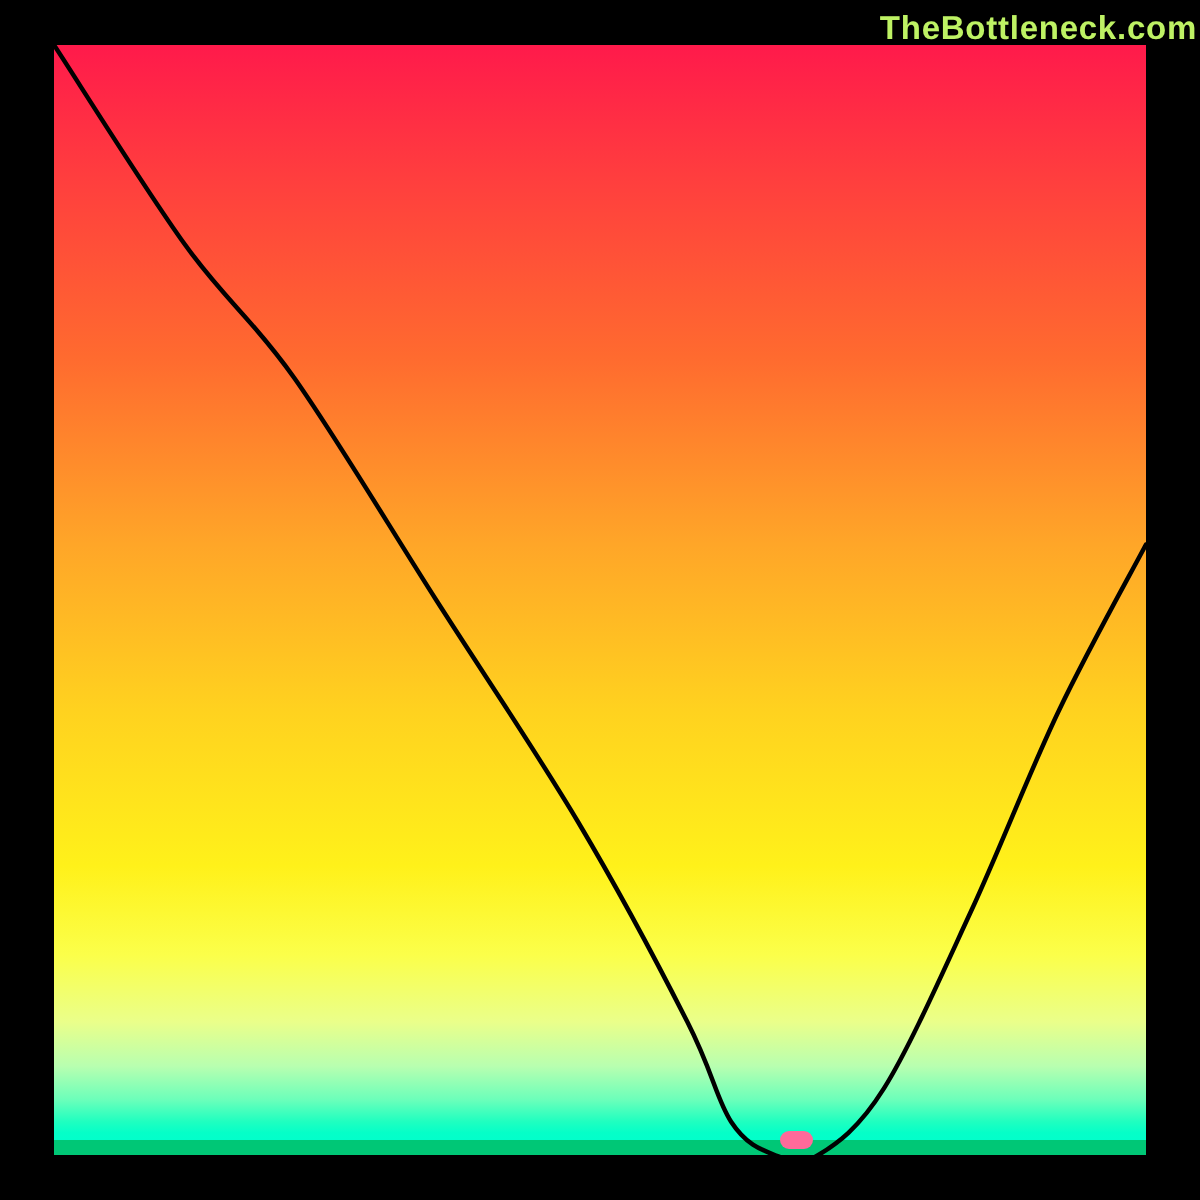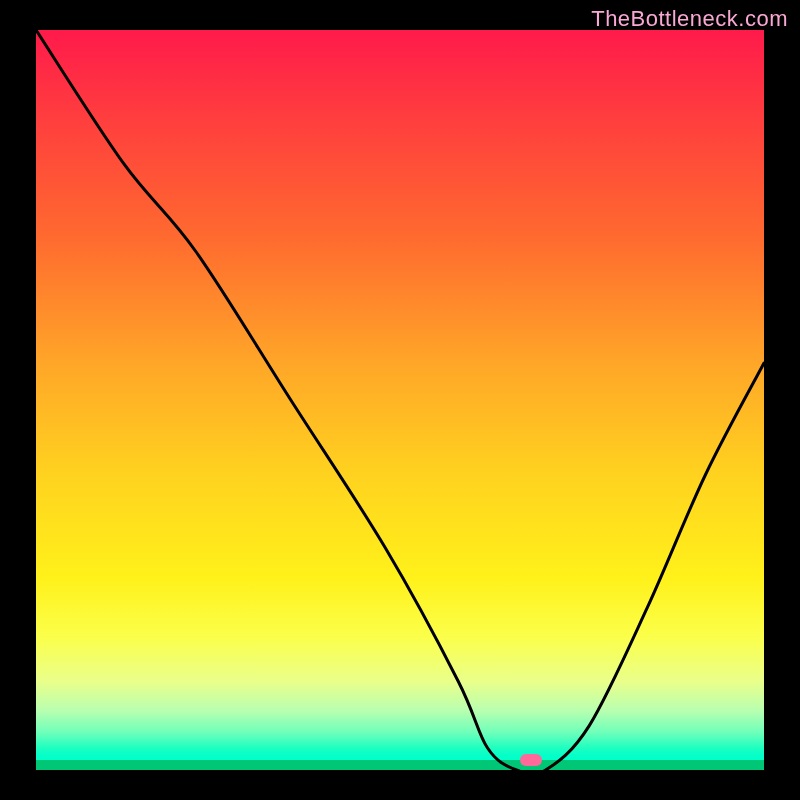--- a/index.html
+++ b/index.html
@@ -12,24 +12,24 @@
   }
   .frame {
     position: relative;
     width: 800px;
     height: 800px;
     background: #000;
   }
   .watermark {
     position: absolute;
     top: 6px;
-    right: 12px;
-    color: #f9a8d4;
+    right: 2px;
+    color: #bef264;
     font-size: 22px;
-    font-weight: 400;
+    font-weight: 700;
     letter-spacing: 0.5px;
     z-index: 10;
   }
   .plot {
     position: absolute;
     left: 36px;
     top: 30px;
     width: 728px;
     height: 740px;
     overflow: hidden;

